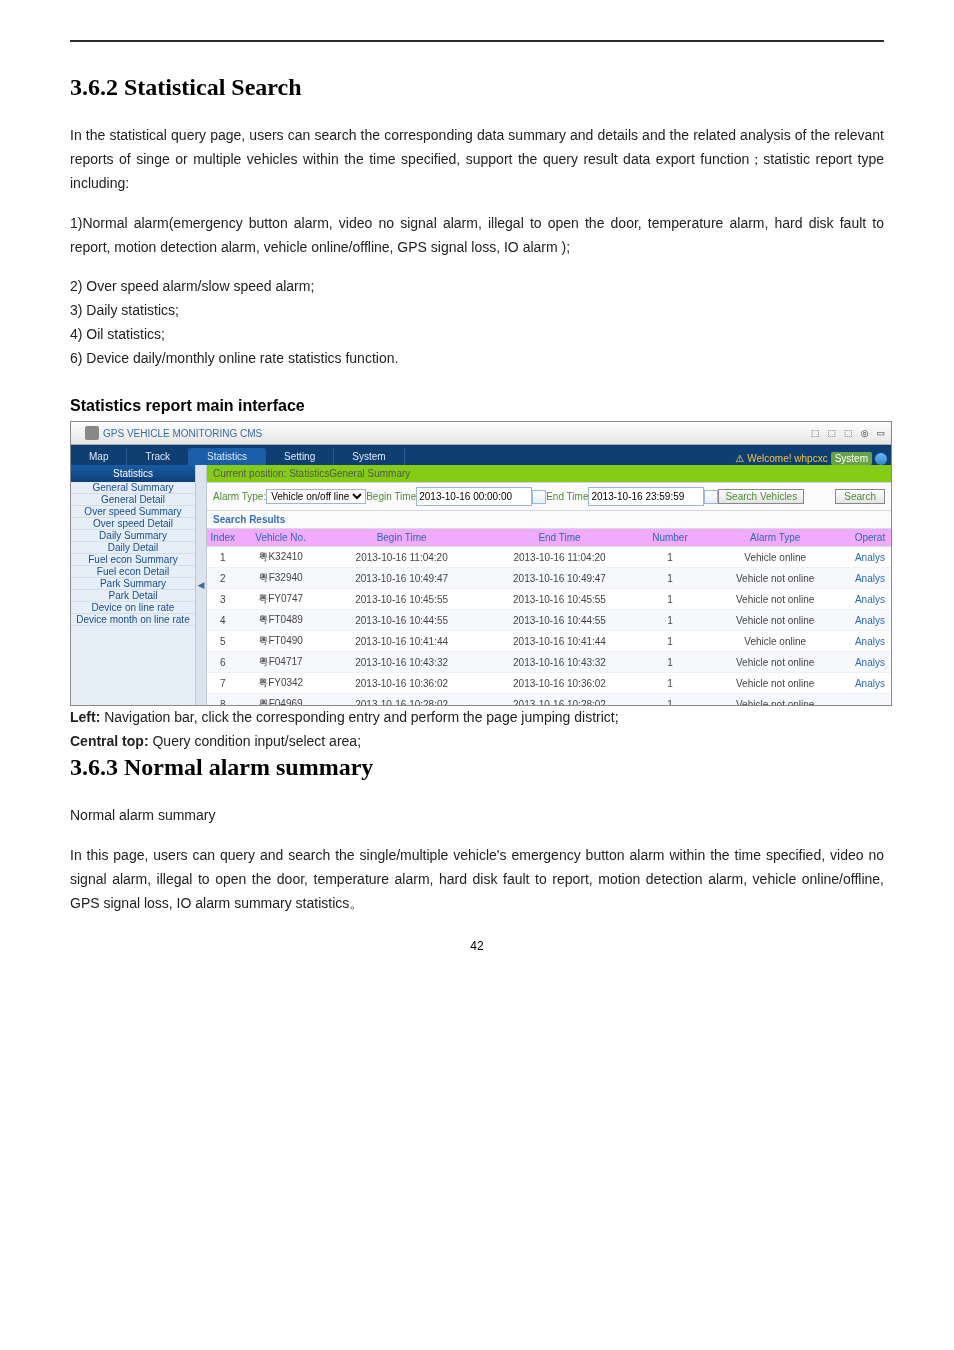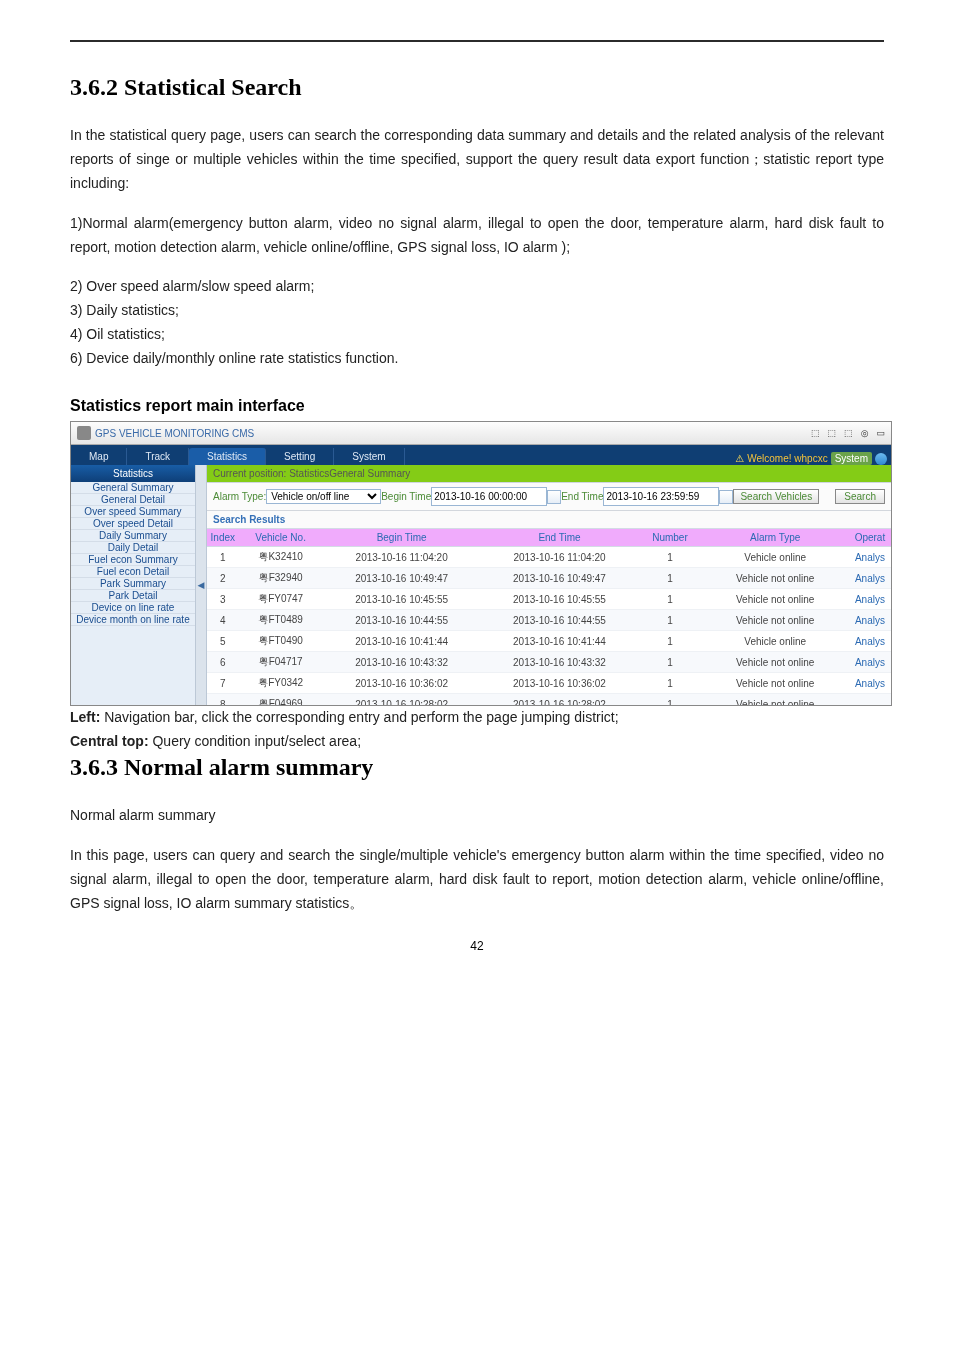--- a/index.html
+++ b/index.html
@@ -69,20 +69,21 @@
     align-items: center;
     justify-content: space-between;
     padding: 0 6px;
   }
   .app-titlebar .left {
     display: flex;
     align-items: center;
     gap: 4px;
     color: #3a6aa8;
     font-size: 10px;
+    margin-left: 8px;
   }
   .app-titlebar .left .logo {
     width: 14px; height: 14px;
     background: #888; border-radius: 2px;
   }
   .app-titlebar .right {
     display: flex; gap: 8px;
     font-size: 9px;
   }
   .sysmenu {
@@ -177,21 +178,21 @@
     align-items: center;
     font-size: 10px;
     color: #4b8b36;
   }
   .filterbar select, .filterbar input[type="text"] {
     font-size: 10px;
     height: 15px;
     border: 1px solid #9ab6d4;
     background: #fff;
   }
-  .filterbar select { width: 115px; }
+  .filterbar select { width: 100px; }
   .filterbar input.dt { width: 110px; }
   .cal-ic {
     width: 12px; height: 12px;
     border: 1px solid #9ab6d4;
     background: linear-gradient(#fff,#e6eef7);
     display: inline-block;
   }
   .btn {
     background: linear-gradient(#fff,#e3e3e3);
     border: 1px solid #888;

